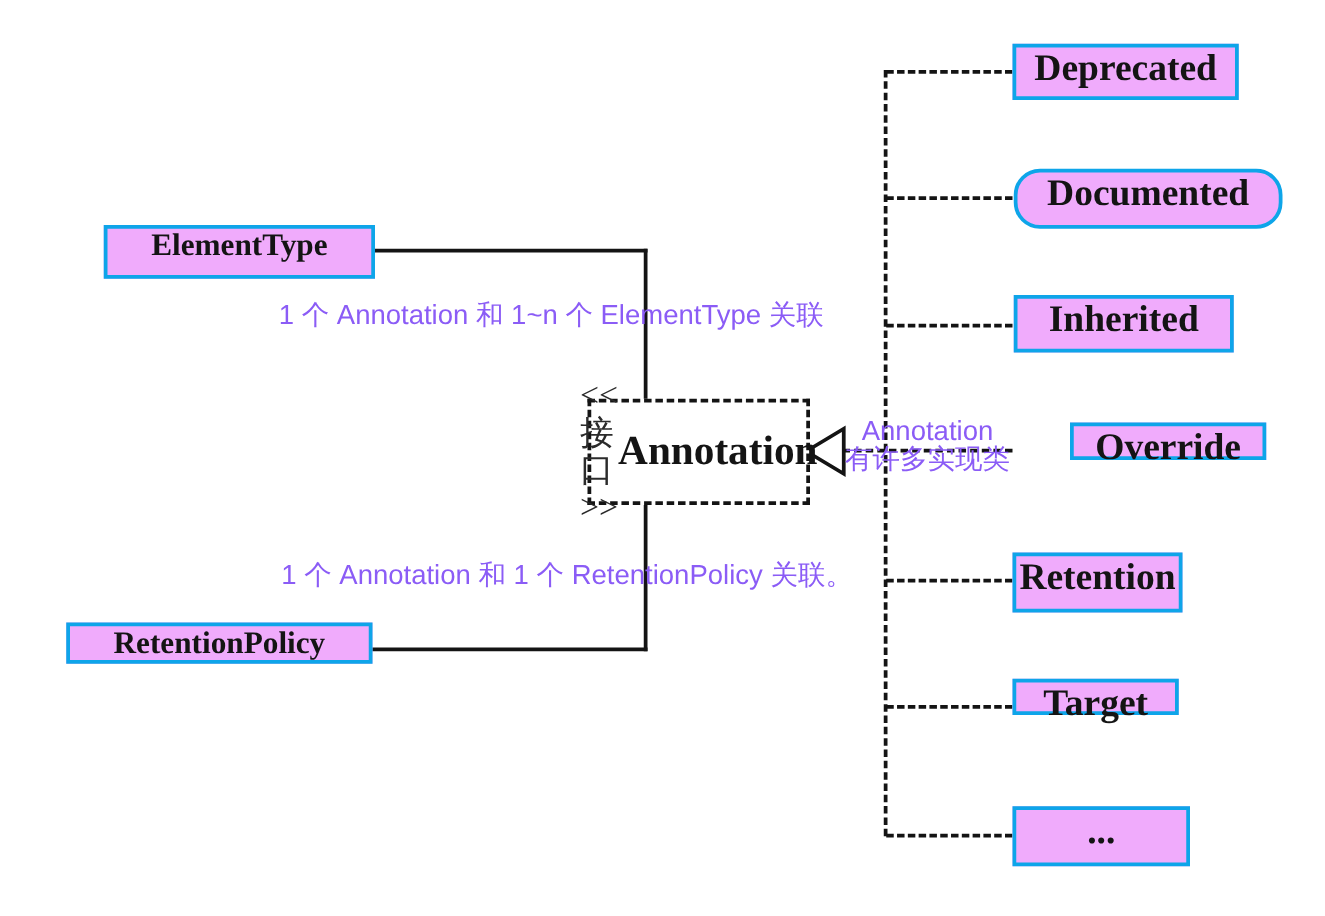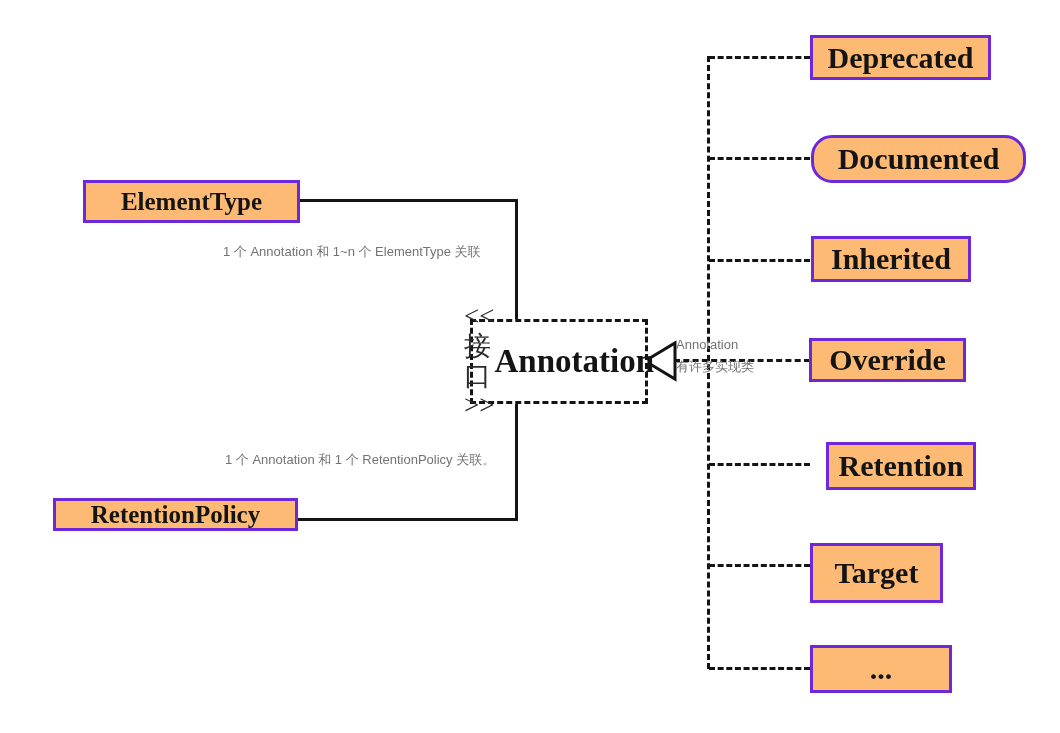--- a/index.html
+++ b/index.html
@@ -10,24 +10,24 @@
     background: #ffffff;
     font-family: "Liberation Serif", "DejaVu Serif", serif;
     overflow: hidden;
   }
   .canvas * { box-sizing: border-box; }
 
   
   .node {
     position: absolute;
     display: flex;
-    align-items: center;
+    align-items: flex-start;
     justify-content: center;
-    border: 3px solid #6d28d9;
-    background: #fdba74;
+    border: 3px solid #0ea5e9;
+    background: #f0abfc;
     font-weight: bold;
     color: #141414;
     white-space: nowrap;
     z-index: 3;
   }
   .left-node  { font-size: 25px; }
   .impl-node  { font-size: 30px; }
 
   #node-elementtype     { left: 83px;  top: 180px; width: 217px; height: 43px; }
   #node-retentionpolicy { left: 53px;  top: 498px; width: 245px; height: 33px; }
@@ -41,24 +41,24 @@
     display: flex; flex-direction: row;
     align-items: center; justify-content: center;
     z-index: 3;
   }
   .stereotype { font-size: 27px; font-weight: normal; color: #2b2b2b; line-height: 1.1; }
   .iface-name { font-size: 33px; font-weight: bold; color: #141414; line-height: 1.1; }
 
   
   #node-deprecated { left: 810px; top: 35px;  width: 181px; height: 45px; }
   #node-documented { left: 811px; top: 135px; width: 215px; height: 48px; border-radius: 21px; }
-  #node-inherited  { left: 811px; top: 236px; width: 160px; height: 46px; }
-  #node-override   { left: 809px; top: 338px; width: 157px; height: 44px; }
-  #node-retention  { left: 810px; top: 442px; width: 150px; height: 48px; margin-left: 16px; }
-  #node-target     { left: 810px; top: 543px; width: 133px; height: 60px; }
+  #node-inherited  { left: 811px; top: 236px; width: 176px; height: 46px; }
+  #node-override   { left: 856px; top: 338px; width: 157px; height: 30px; }
+  #node-retention  { left: 810px; top: 442px; width: 136px; height: 48px; }
+  #node-target     { left: 810px; top: 543px; width: 133px; height: 29px; }
   #node-etc        { left: 810px; top: 645px; width: 142px; height: 48px; }
 
   
   .hline { position: absolute; height: 0; border-top: 3px solid #141414; z-index: 1; }
   .vline { position: absolute; width: 0;  border-left: 3px solid #141414; z-index: 1; }
   #line-et-h { left: 298px; top: 199px; width: 220px; }
   #line-et-v { left: 515px; top: 199px; height: 123px; }
   #line-rp-v { left: 515px; top: 402px; height: 119px; }
   #line-rp-h { left: 296px; top: 518px; width: 222px; }
 
@@ -74,25 +74,26 @@
   #dash-target      { left: 709px; top: 564px; width: 101px; }
   #dash-etc         { left: 709px; top: 667px; width: 101px; }
 
   
   #arrowhead { position: absolute; left: 643px; top: 340px; width: 34px; height: 42px; z-index: 2; }
 
   
   .note {
     position: absolute;
     font-family: "Liberation Sans", "DejaVu Sans", sans-serif;
-    color: #737373;
-    font-size: 13px;
+    color: #8b5cf6;
+    font-size: 22px;
     white-space: nowrap;
     z-index: 5;
     line-height: 22px;
+    text-align: center;
   }
   #note-elementtype     { left: 223px; top: 241px; }
   #note-retentionpolicy { left: 225px; top: 449px; }
   #note-realization     { left: 676px; top: 334px; }
 </style>
 </head>
 <body>
 
 <div class="canvas">
 

